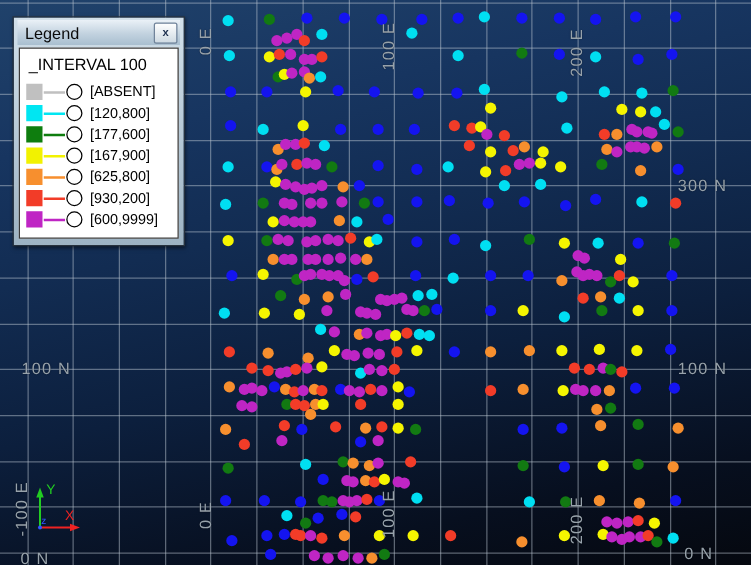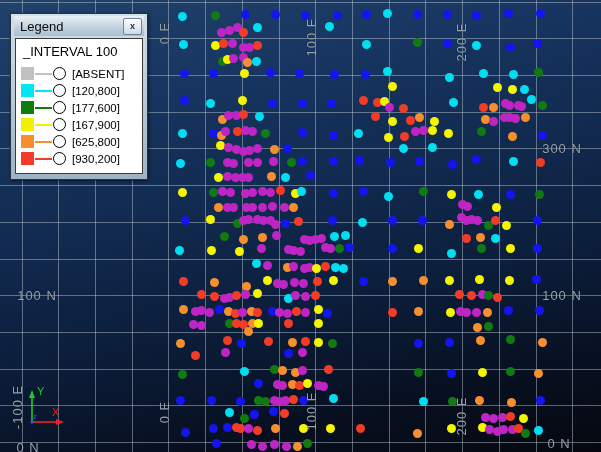--- a/index.html
+++ b/index.html
@@ -540,17 +540,23 @@
             <span class="lline" style="background: rgb(247, 143, 46);"></span>
             <span class="lcircle"></span>
             <span class="llabel">[625,800]</span>
           </div>
           <div class="lrow">
             <span class="lswatch" style="background: rgb(242, 60, 40);"></span>
             <span class="lline" style="background: rgb(242, 60, 40);"></span>
             <span class="lcircle"></span>
             <span class="llabel">[930,200]</span>
           </div>
+          <div class="lrow">
+            <span class="lswatch" style="background: rgb(191, 37, 196);"></span>
+            <span class="lline" style="background: rgb(191, 37, 196);"></span>
+            <span class="lcircle"></span>
+            <span class="llabel">[600,9999]</span>
+          </div>
         </div>
     </div>
   </div>
 
 </div>
 
 </body></html>

